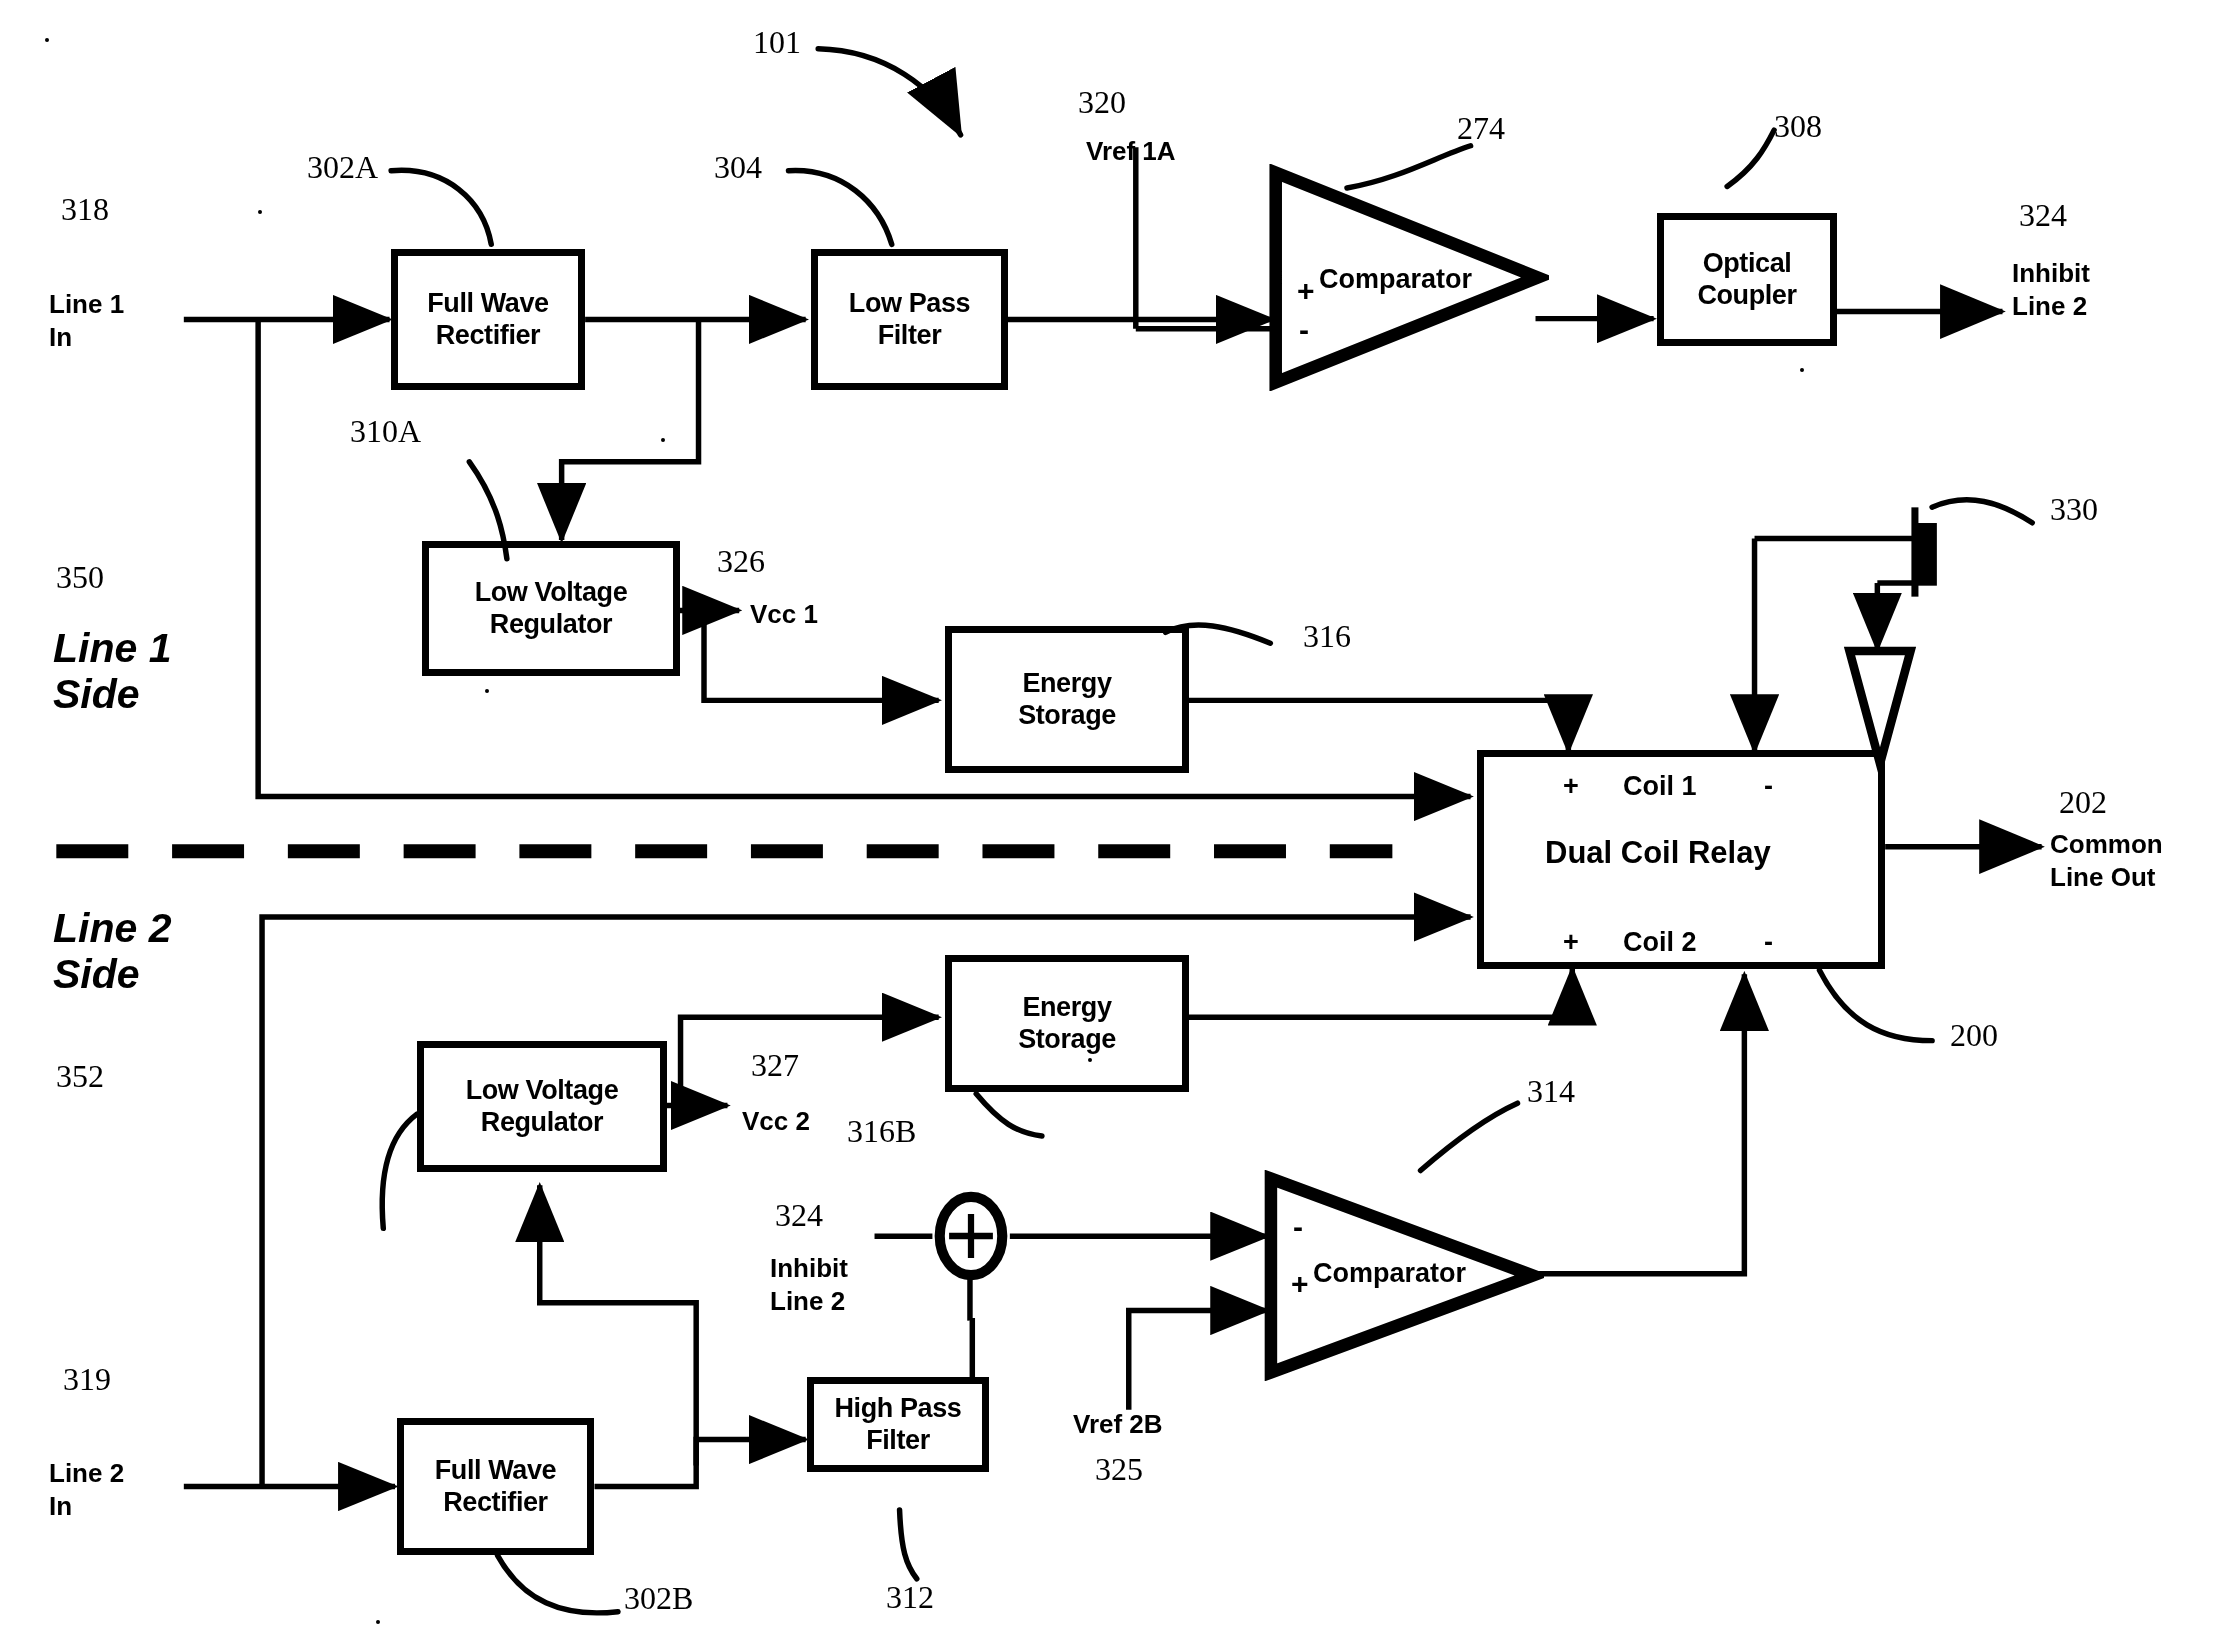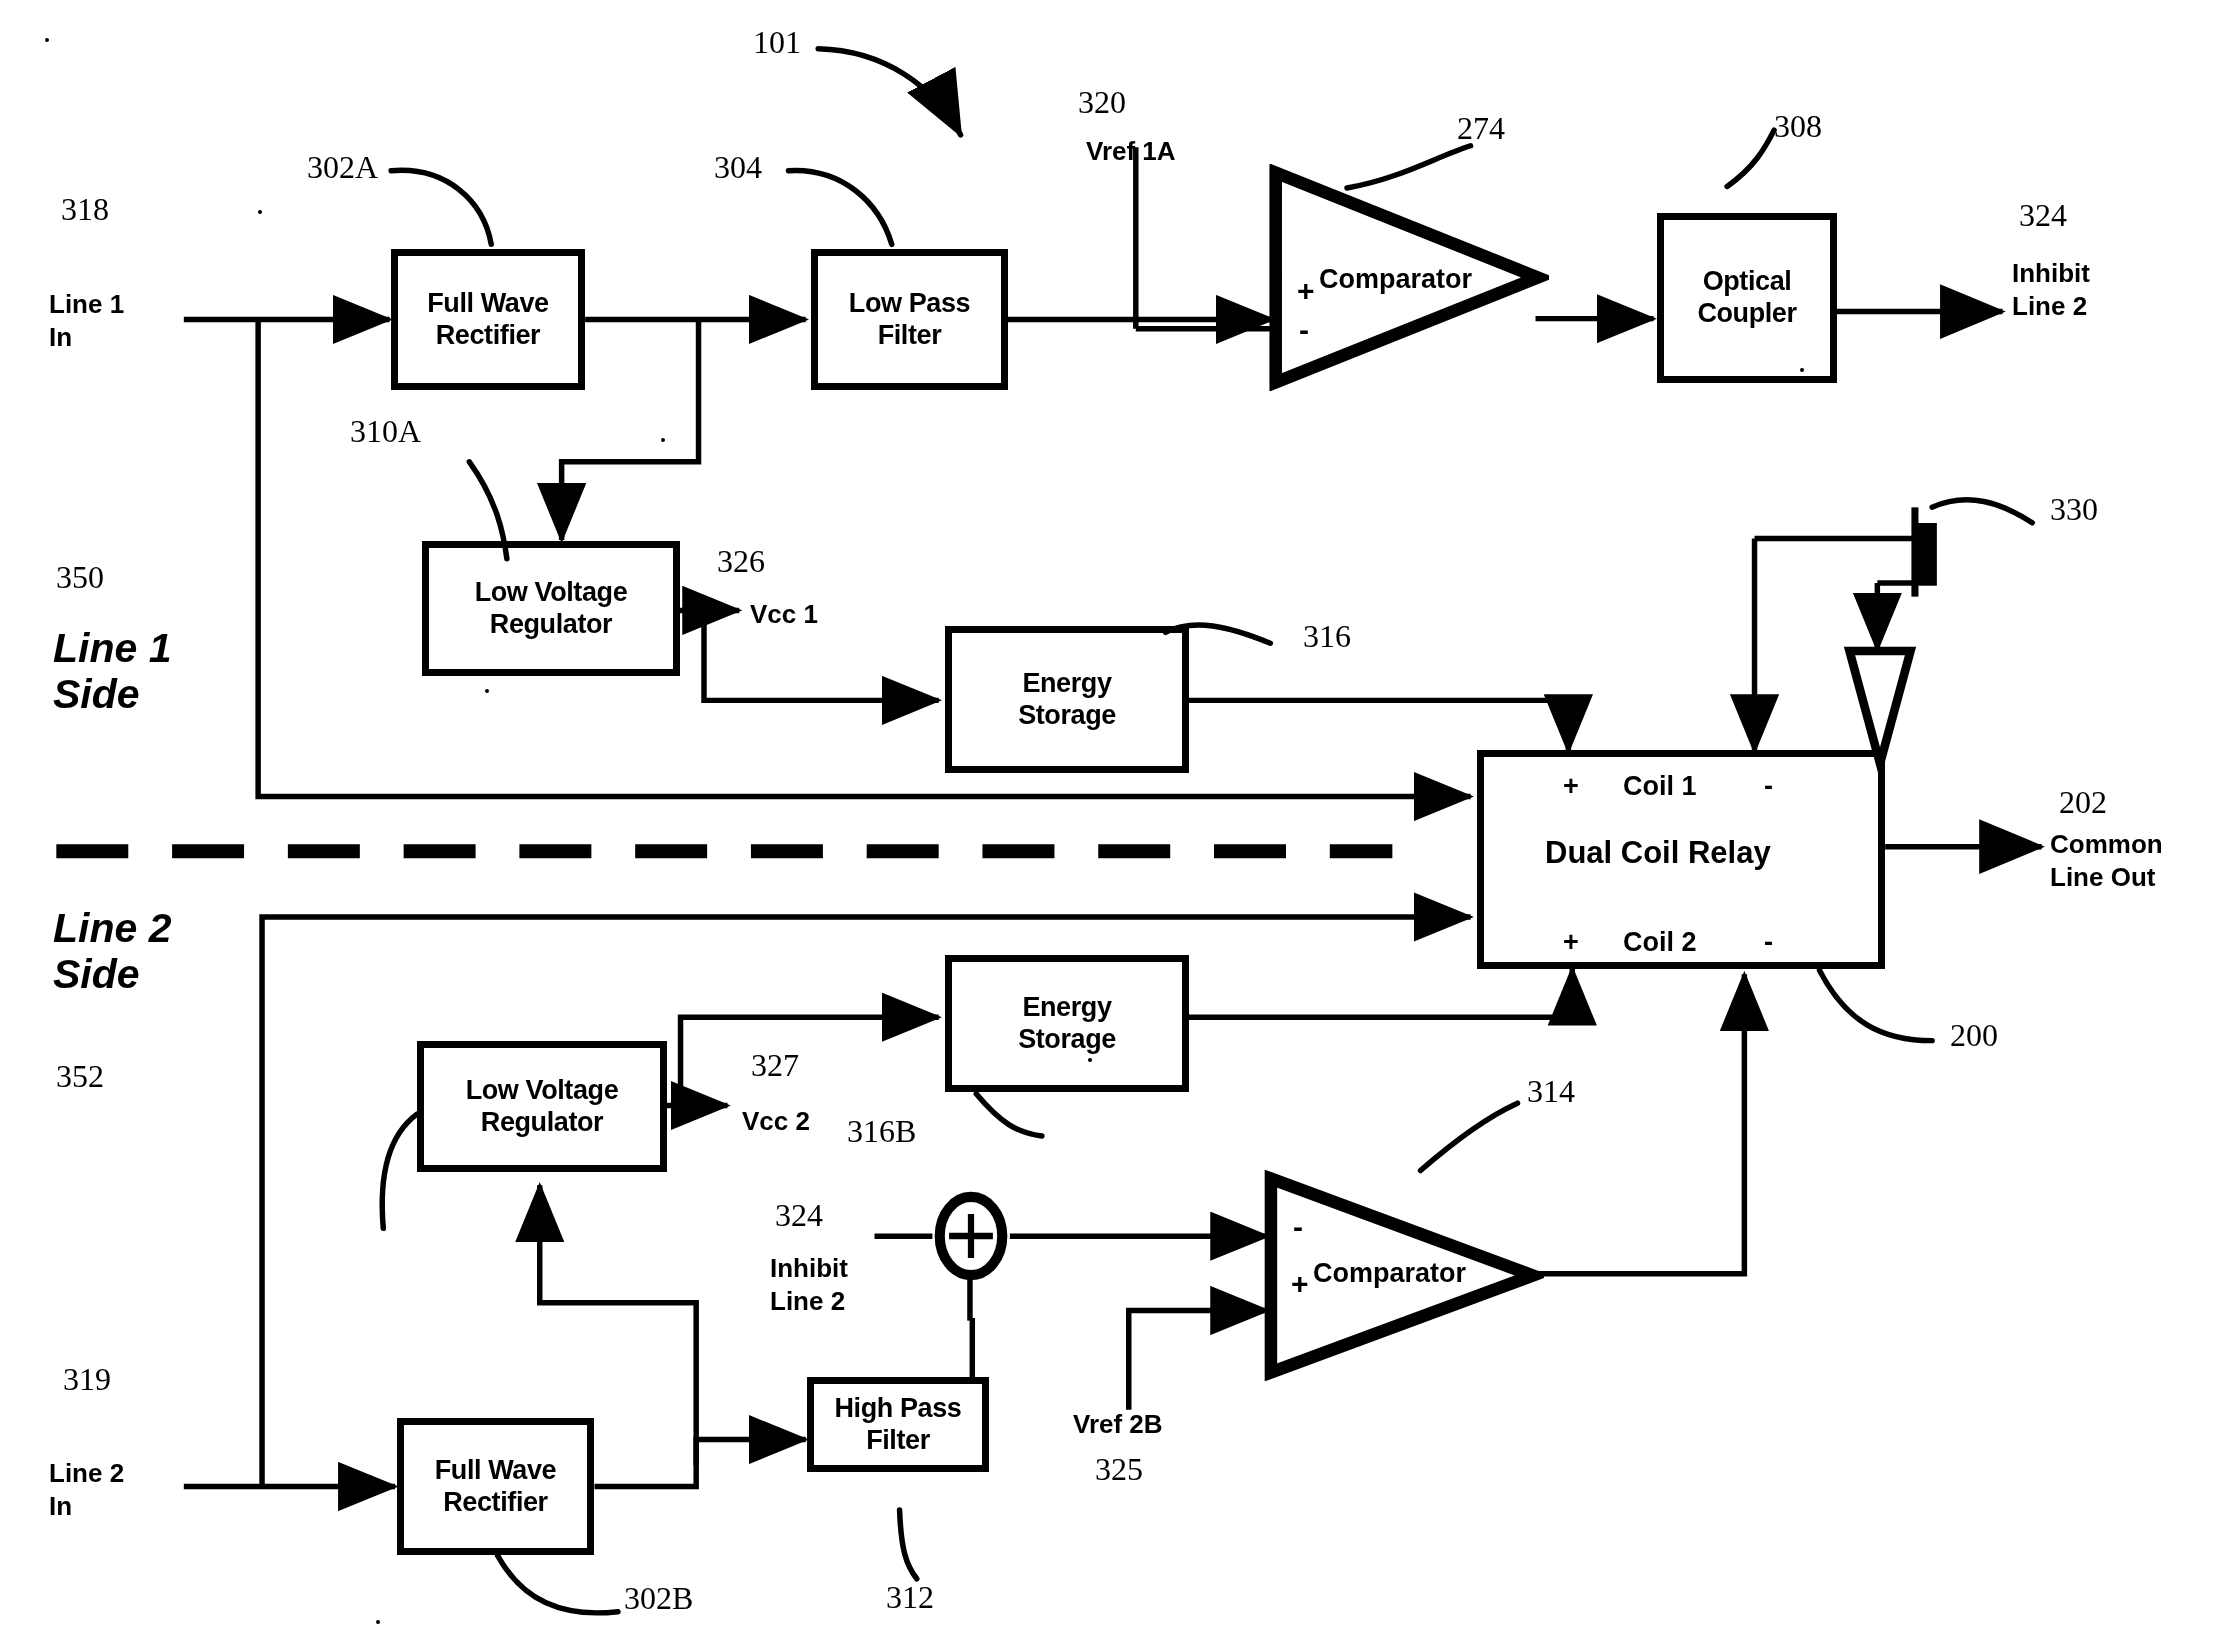--- a/index.html
+++ b/index.html
@@ -172,21 +172,21 @@
   <div class="blk" style="left:422px;top:541px;width:258px;height:135px;">
     <span style="white-space:pre-line">Low Voltage
 Regulator</span>
   </div>
 
   <div class="blk" style="left:945px;top:626px;width:244px;height:147px;">
     <span style="white-space:pre-line">Energy
 Storage</span>
   </div>
 
-  <div class="blk" style="left:1657px;top:213px;width:180px;height:170px;">
+  <div class="blk" style="left:1657px;top:213px;width:180px;height:133px;">
     <span style="white-space:pre-line">Optical
 Coupler</span>
   </div>
 
   <div class="blk" style="left:1477px;top:750px;width:408px;height:219px;">
   </div>
   <span class="coilLbl" style="left:1563px;top:771px;">+</span>
   <span class="coilLbl" style="left:1623px;top:771px;">Coil 1</span>
   <span class="coilLbl" style="left:1764px;top:771px;">-</span>
   <span class="relayTitle" style="left:1545px;top:835px;">Dual Coil Relay</span>

